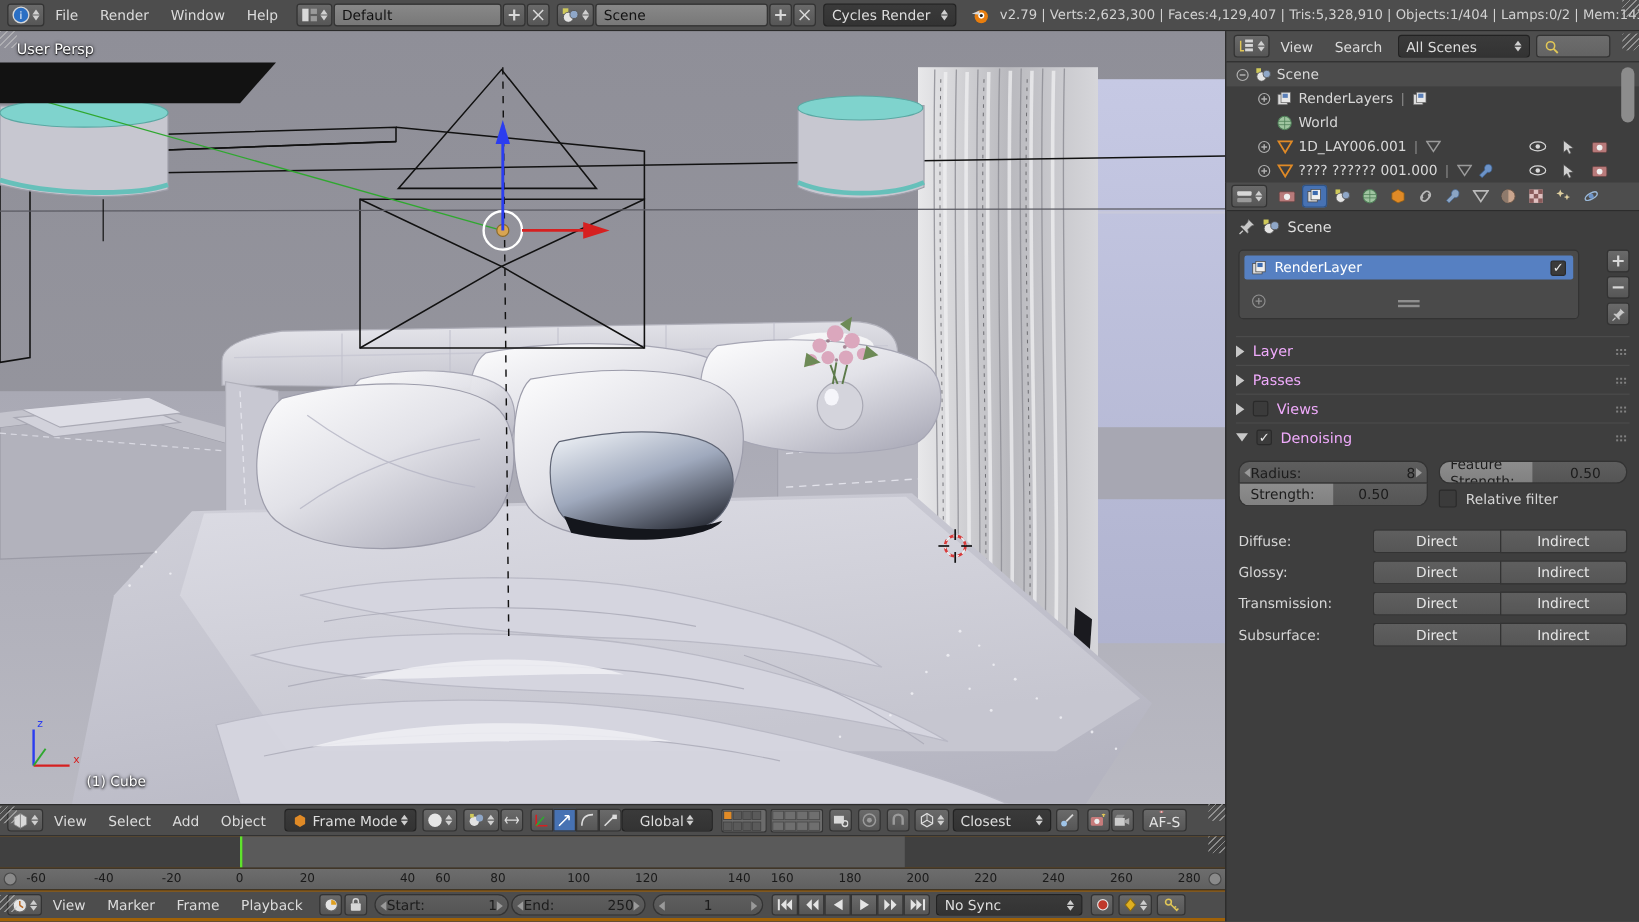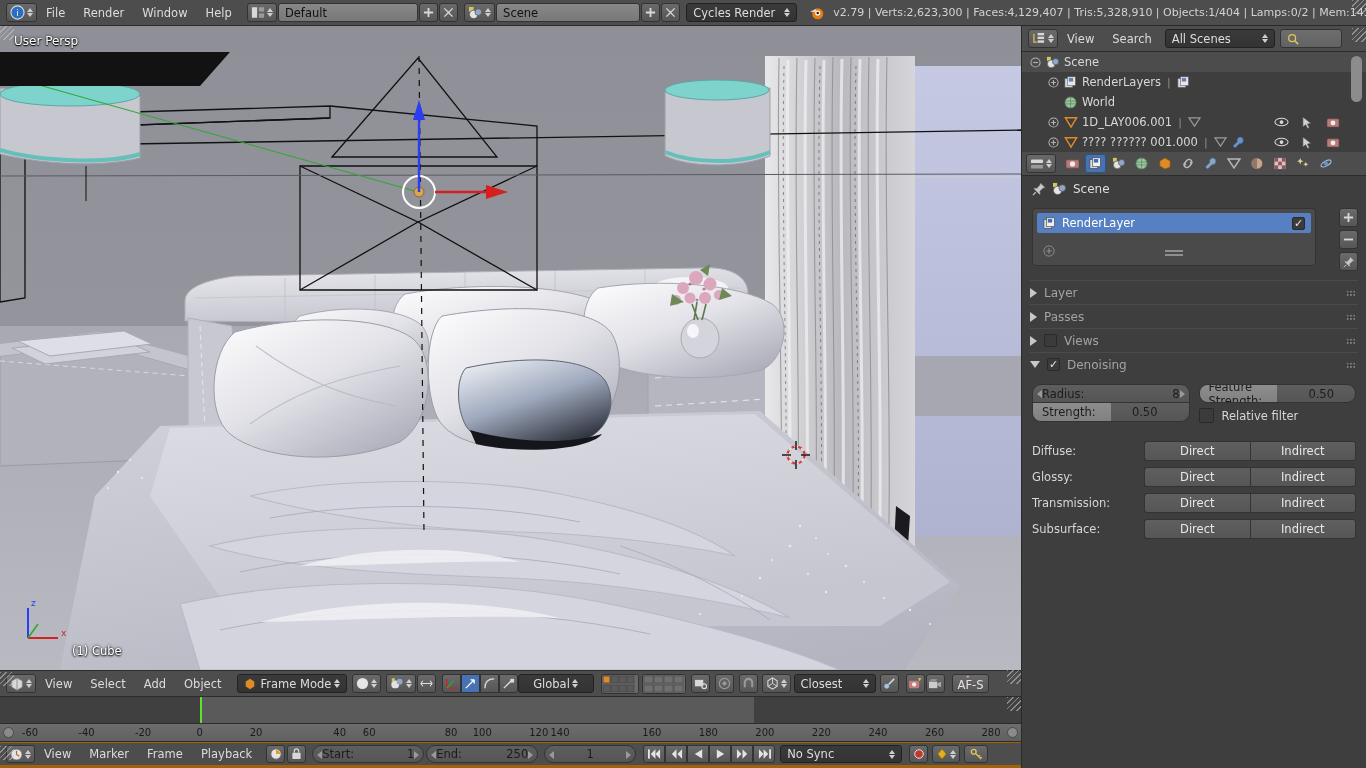--- a/index.html
+++ b/index.html
@@ -111,21 +111,21 @@
   .chk { width:13px;height:13px;border-radius:2px;background:#3b3b3b;
          border:1px solid #2a2a2a; display:flex;align-items:center;justify-content:center;}
   .chk.on::after { content:"✓"; font-size:11px; color:#e8e8e8; line-height:1; }
   .rl-sidebtns { position:absolute; right:-32px; top:0; display:flex; flex-direction:column; gap:3px; }
 
   .panel-hdr { display:flex; align-items:center; height:24px; margin:0 8px;
                border-top:1px solid #4b4b4b; position:relative; }
   .panel-hdr .tri { width:0;height:0;margin-right:7px; }
   .tri.closed { border-left:7px solid #c8c8c8; border-top:5px solid transparent; border-bottom:5px solid transparent; }
   .tri.open { border-top:7px solid #c8c8c8; border-left:5px solid transparent; border-right:5px solid transparent; }
-  .panel-hdr .ttl { font-size:12px; color:#a3a3a3; }
+  .panel-hdr .ttl { font-size:12px; color:#f0abfc; }
   .grip { position:absolute; right:2px; top:9px; width:10px; height:7px;
           background-image: radial-gradient(#8d8d8d 42%, transparent 43%);
           background-size:3.3px 3.3px; opacity:.85; }
 
   .slider {
     height:19px; border-radius:9px; border:1px solid #333;
     background: linear-gradient(#5e5e5e,#555); position:relative;
     display:flex; align-items:center; padding:0 9px; overflow:hidden;
   }
   .slider .fill { position:absolute; left:0; top:0; bottom:0;
@@ -682,24 +682,24 @@
     <div id="tl-ruler">
       <div class="ruler-cap" style="left:3px;"></div>
       <div class="ruler-cap" style="right:3px;"></div>
     <div class="tick" style="left: 30px;">-60</div>
         <div class="tick" style="left: 86.5294px;">-40</div>
         <div class="tick" style="left: 143.059px;">-20</div>
         <div class="tick" style="left: 199.588px;">0</div>
         <div class="tick" style="left: 256.118px;">20</div>
         <div class="tick" style="left: 312.647px; margin-left: 27px;">40</div>
         <div class="tick" style="left: 369.176px;">60</div>
-        <div class="tick" style="left: 451px;">80</div>
+        <div class="tick" style="left: 415px;">80</div>
         <div class="tick" style="left: 482.235px;">100</div>
         <div class="tick" style="left: 538.765px;">120</div>
-        <div class="tick" style="left: 560px;">140</div>
+        <div class="tick" style="left: 616px;">140</div>
         <div class="tick" style="left: 651.824px;">160</div>
         <div class="tick" style="left: 708.353px;">180</div>
         <div class="tick" style="left: 764.882px;">200</div>
         <div class="tick" style="left: 821.412px;">220</div>
         <div class="tick" style="left: 877.941px;">240</div>
         <div class="tick" style="left: 934.471px;">260</div>
         <div class="tick" style="left: 991px;">280</div>
       </div>
     <div id="tl-hdr">
       <div class="iconbtn" style="margin-left:6px;height:18px;">

